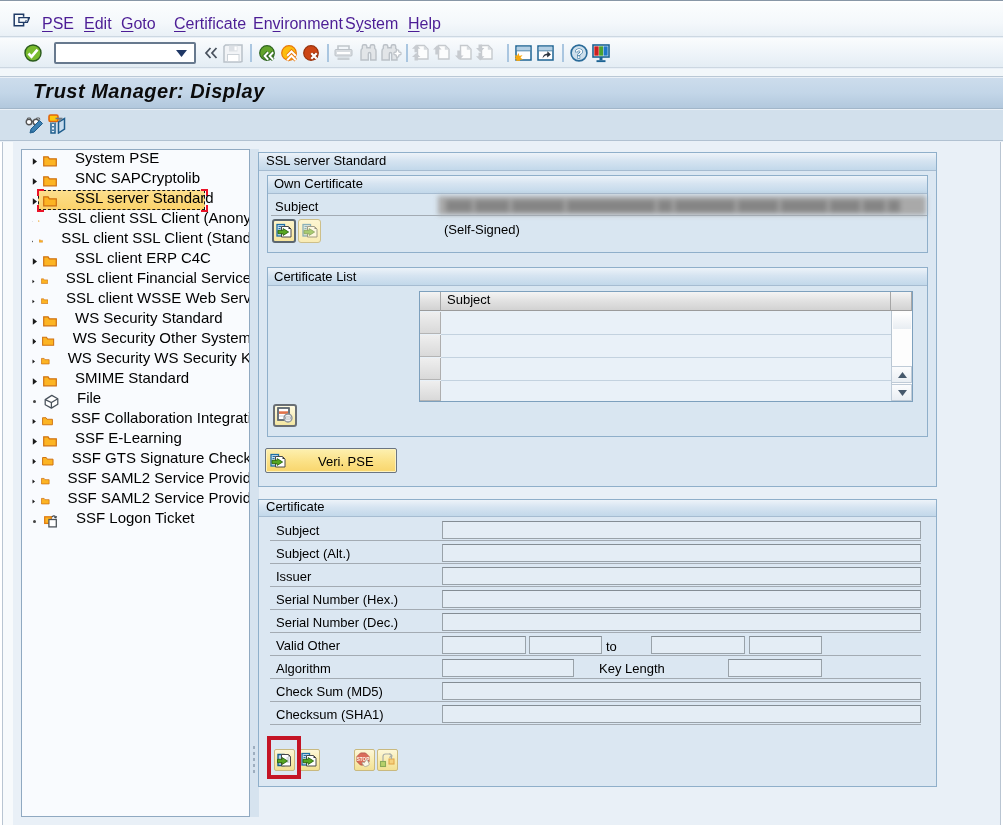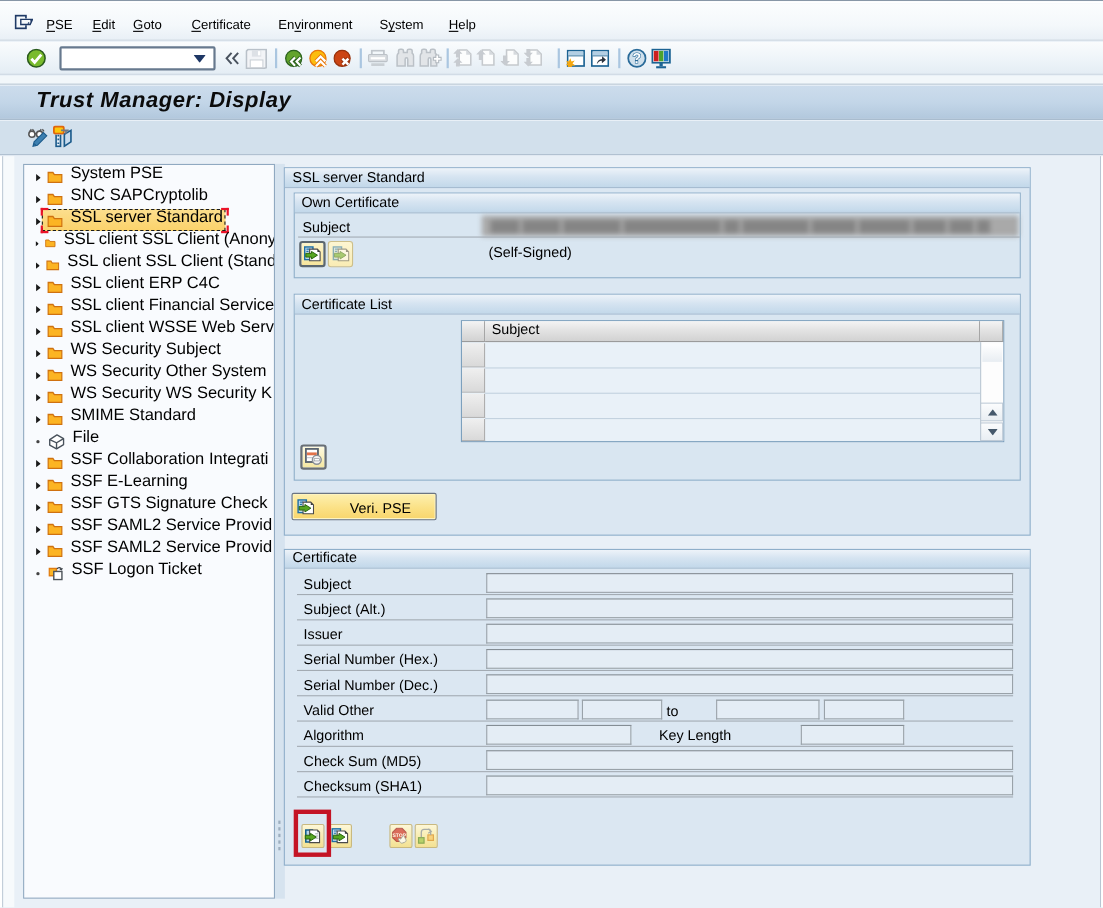--- a/index.html
+++ b/index.html
@@ -1,33 +1,33 @@
 <!DOCTYPE html>
 <html><head>
 <meta charset="utf-8">
 <style>
 *{margin:0;padding:0;box-sizing:border-box}
 html,body{width:1003px;height:825px;overflow:hidden}
 body{font-family:"Liberation Sans",sans-serif;background:#e9f0f7;position:relative;-webkit-font-smoothing:antialiased}
 .a{position:absolute}
-.menutxt{font-size:12px;color:#000000;white-space:nowrap}
+.menutxt{font-size:16px;color:#4c1d95;white-space:nowrap}
 .menutxt u{text-decoration-thickness:1px;text-underline-offset:2px}
 .lbl{font-size:13px;color:#000;white-space:nowrap}
 .treetxt{font-size:15px;color:#000;white-space:nowrap}
 .field{background:#e4edf5;border:1px solid #99a2a9;border-top-color:#848d94}
 .boxhdr{background:linear-gradient(#edf3f9,#d6e4f1 45%,#c2d8ea);border-bottom:1px solid #a6bcd1}
 .box{border:1px solid #8fafca;background:#dbe7f2}
 .ibtn{background:linear-gradient(#fdf7d8,#f8ecae 55%,#f3e193);border:1px solid #c9b97f;border-radius:2px}
 .sep{width:2px;background:#aac6e0}
 .rowline{height:1px;background:#a3abb3}
 .trow{left:0;width:229px;height:20px;display:flex;align-items:center}
 .trow .tri{width:5px;height:7px;margin-left:10px;fill:#1a1a1a}
 .trow .fold{width:14px;height:12px;margin-left:6px}
 .trow .fb{fill:#fcb423;stroke:#cf7110;stroke-width:1.2}
-.trow .treetxt{margin-left:7px;position:relative;top:-4px}
+.trow .treetxt{margin-left:18px;position:relative;top:-4px}
 .trow .dot{width:3px;height:3px;background:#444;border-radius:50%;margin-left:11px;flex:none}
 .trow .dot+ .fold{margin-left:8px}
 .thc{background:linear-gradient(#f4f4f4,#e3e3e3 45%,#d2d2d2);border-right:1px solid #a6a6a6;border-bottom:1px solid #9b9b9b}
 .tfc{background:linear-gradient(#efefef,#d9d9d9);border-right:1px solid #aeaeae;border-bottom:1px solid #b4b4b4}
 .sbtn{background:linear-gradient(#fbfcfd,#e9eef3);border:1px solid #bfcbd7}
 .bb{display:block;height:12px;background:#858585;margin-right:3px;flex:none}
 .tico{position:absolute}
 </style>
 </head>
 <body>
@@ -276,21 +276,21 @@
         </svg>
         <span class="treetxt">SSL client WSSE Web Serv</span>
       </div>
 <div class="a trow" style="top:161px">
         <svg class="tri" viewBox="0 0 6 8">
           <path d="M1 0l5 4-5 4z"></path>
         </svg>
         <svg class="fold" viewBox="0 0 14 11">
           <path class="fb" d="M.7 10.3V1.3h4.4l1.3 2h6.9v7z"></path>
         </svg>
-        <span class="treetxt">WS Security Subject</span>
+        <span class="treetxt">WS Security Standard</span>
       </div>
 <div class="a trow" style="top:181px">
         <svg class="tri" viewBox="0 0 6 8">
           <path d="M1 0l5 4-5 4z"></path>
         </svg>
         <svg class="fold" viewBox="0 0 14 11">
           <path class="fb" d="M.7 10.3V1.3h4.4l1.3 2h6.9v7z"></path>
         </svg>
         <span class="treetxt">WS Security Other System</span>
       </div>

